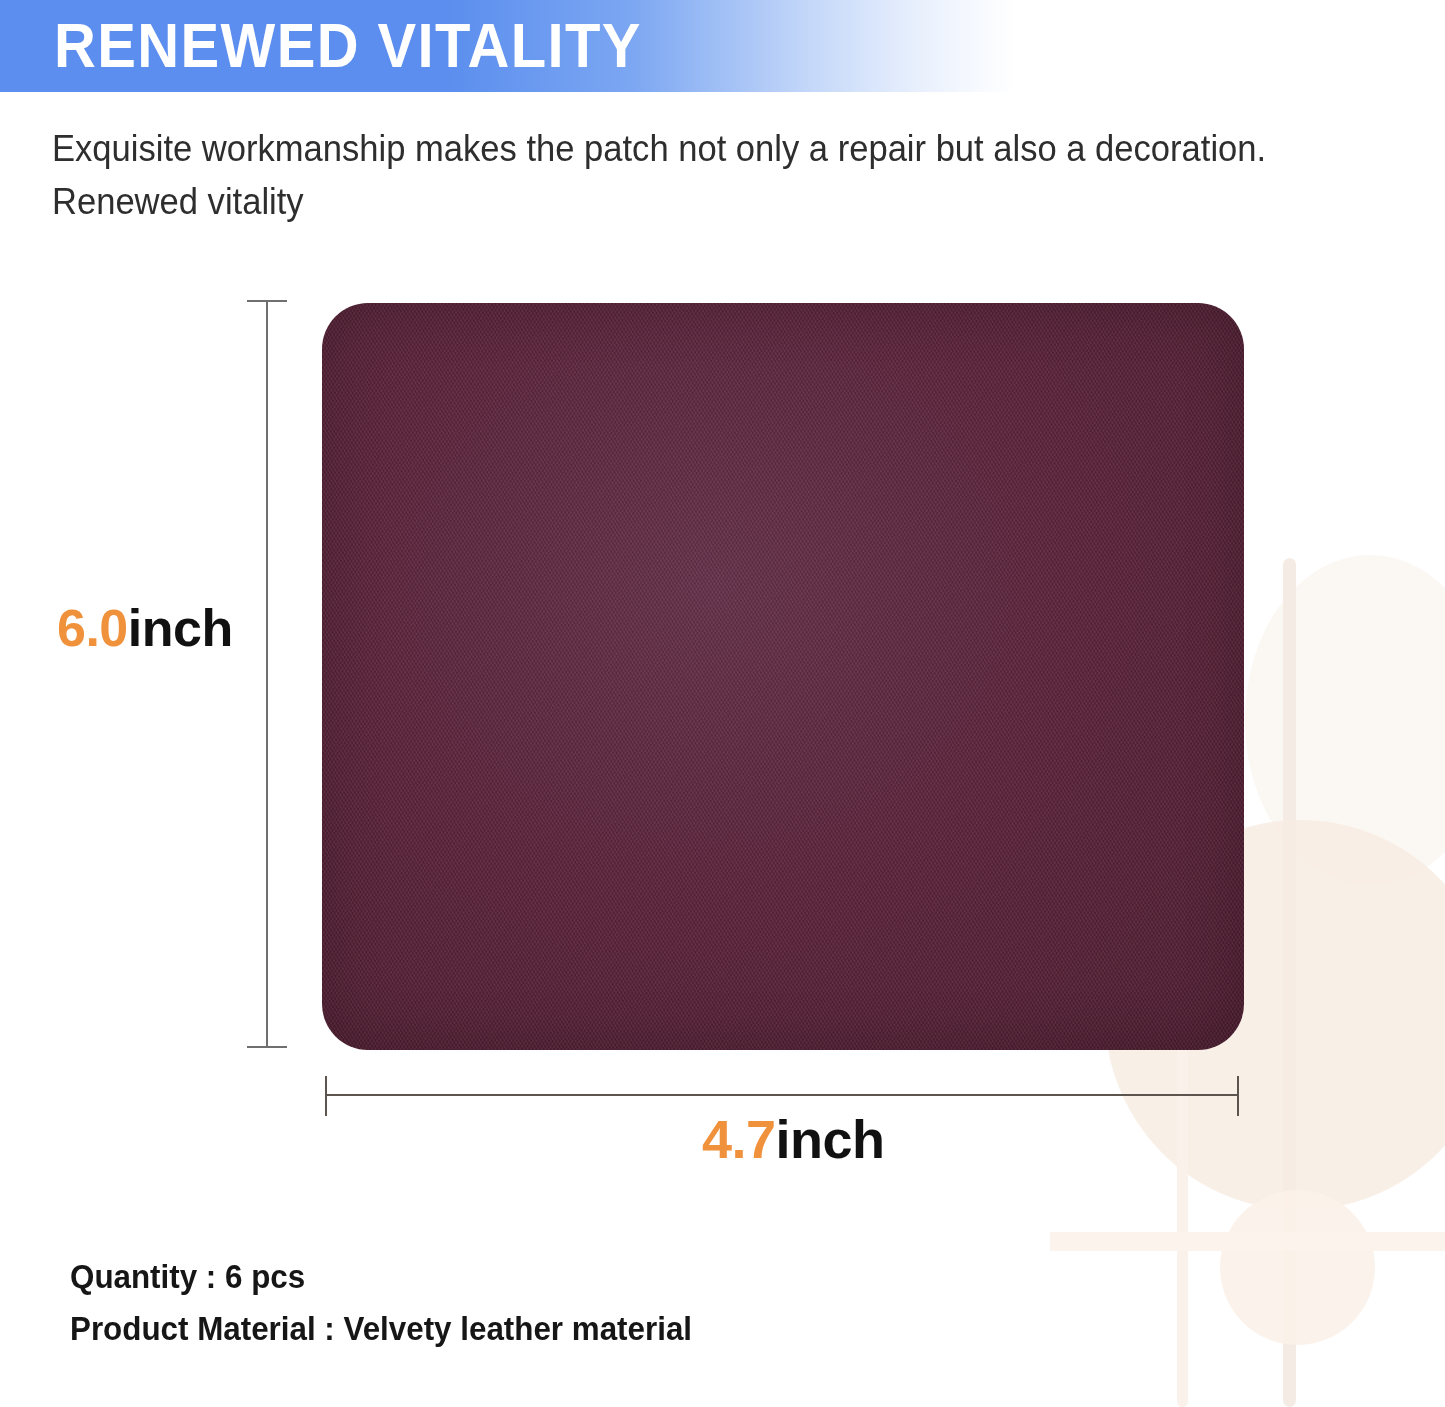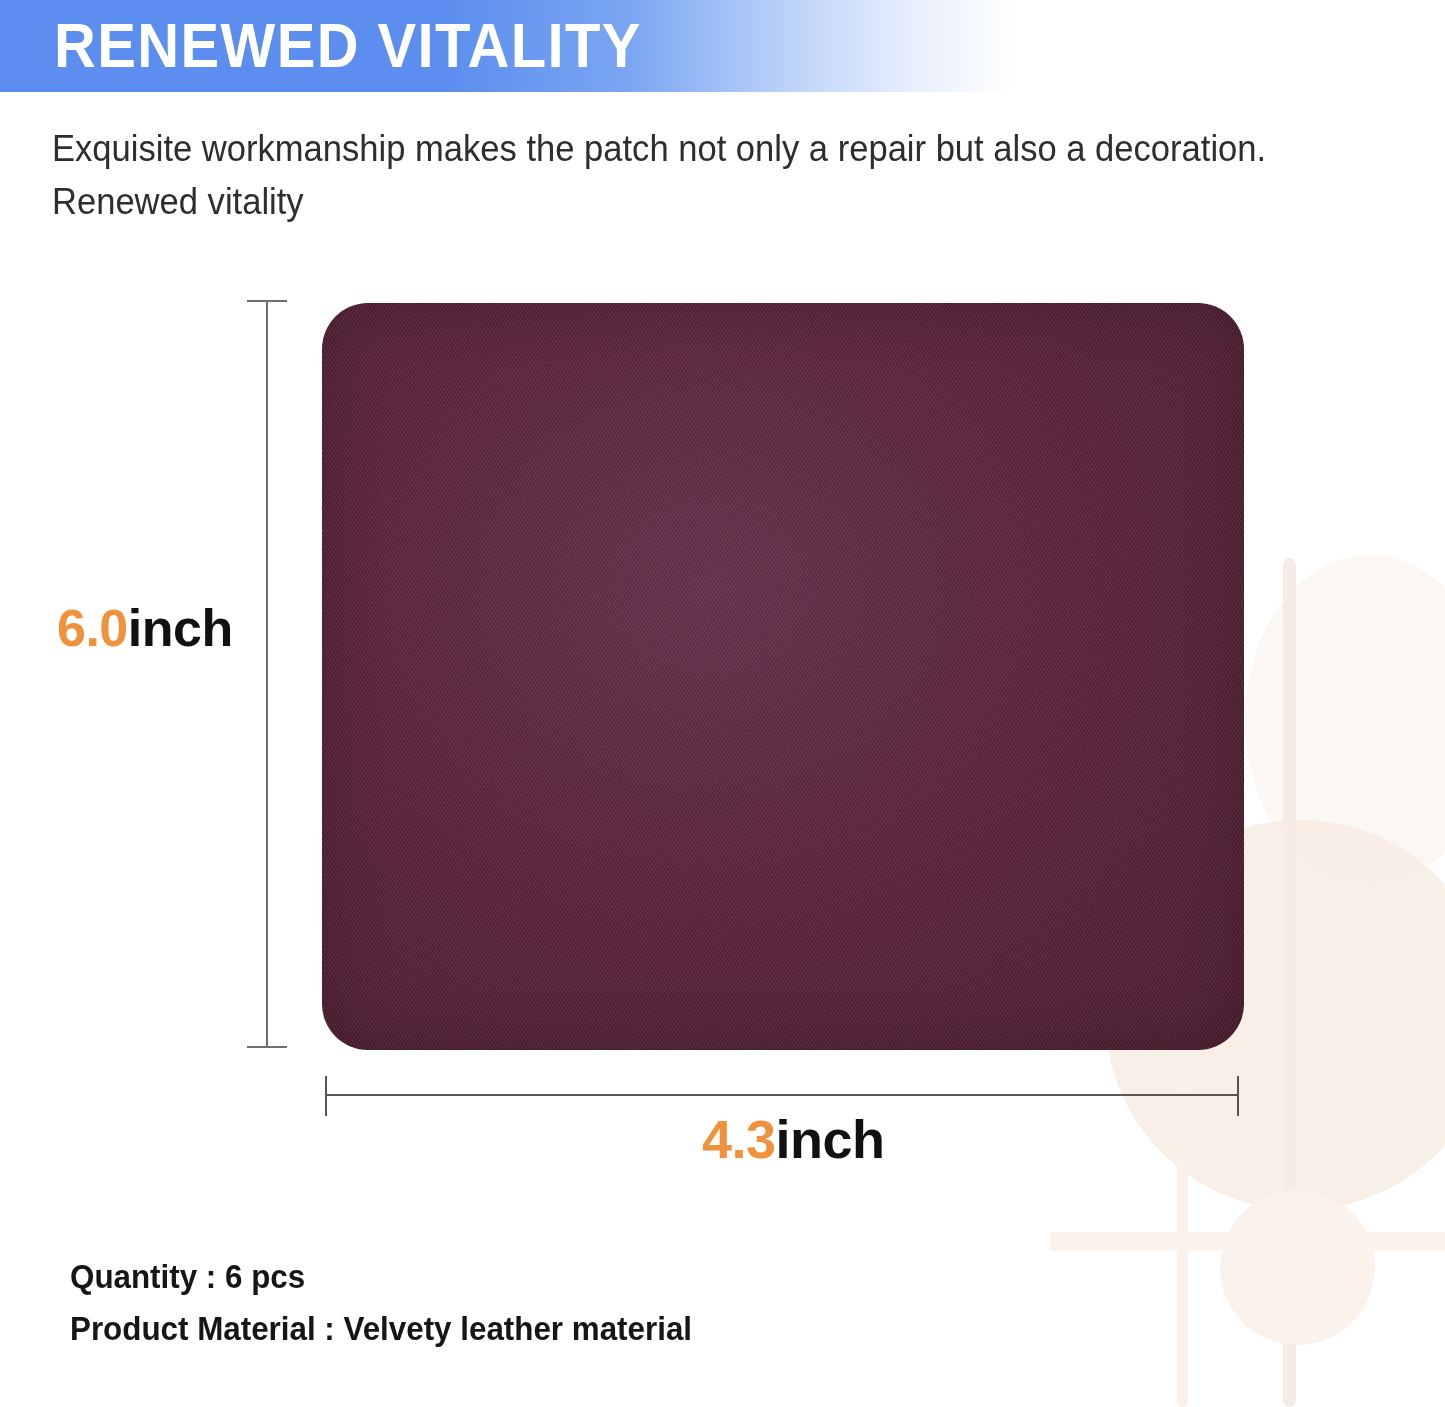--- a/index.html
+++ b/index.html
@@ -272,20 +272,20 @@
   <div class="dim-v-line"></div>
   <div class="dim-v-cap-top"></div>
   <div class="dim-v-cap-bottom"></div>
 
   <div class="dim-h-line"></div>
   <div class="dim-h-cap-left"></div>
   <div class="dim-h-cap-right"></div>
 
   <div class="label-height"><span class="num">6.0</span><span class="unit">inch</span></div>
 
-  <div class="label-width"><span class="num">4.3</span><span class="unit">inch</span></div>
+  <div class="label-width"><span class="num">4.7</span><span class="unit">inch</span></div>
 
   <div class="specs">
     <span class="spec-line">Quantity : 6 pcs</span>
     <span class="spec-line">Product Material : Velvety leather material</span>
   </div>
 
 </div>
 
 </body></html>

